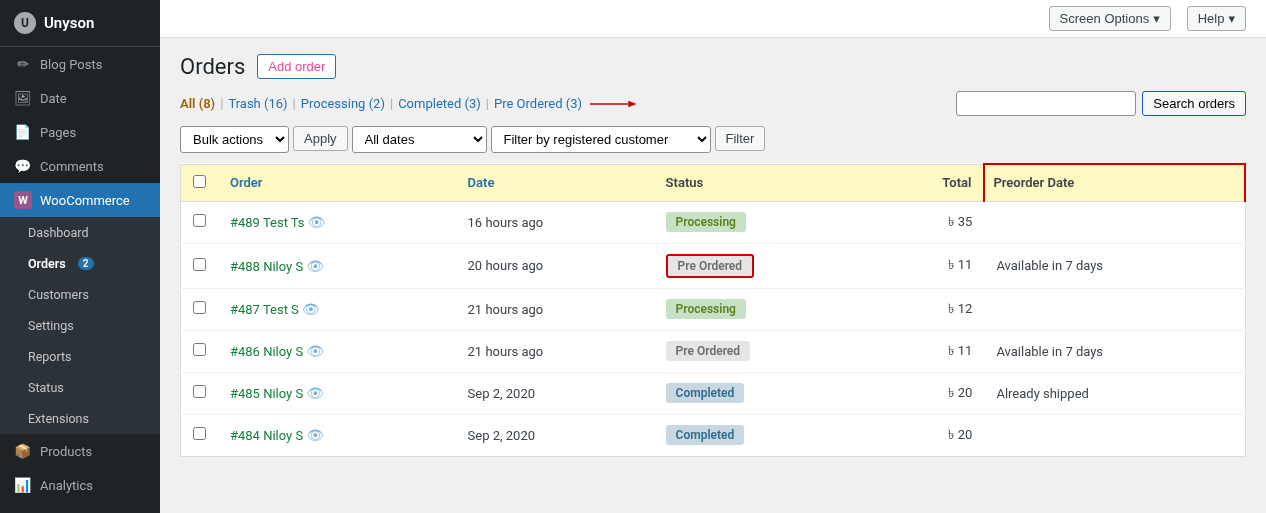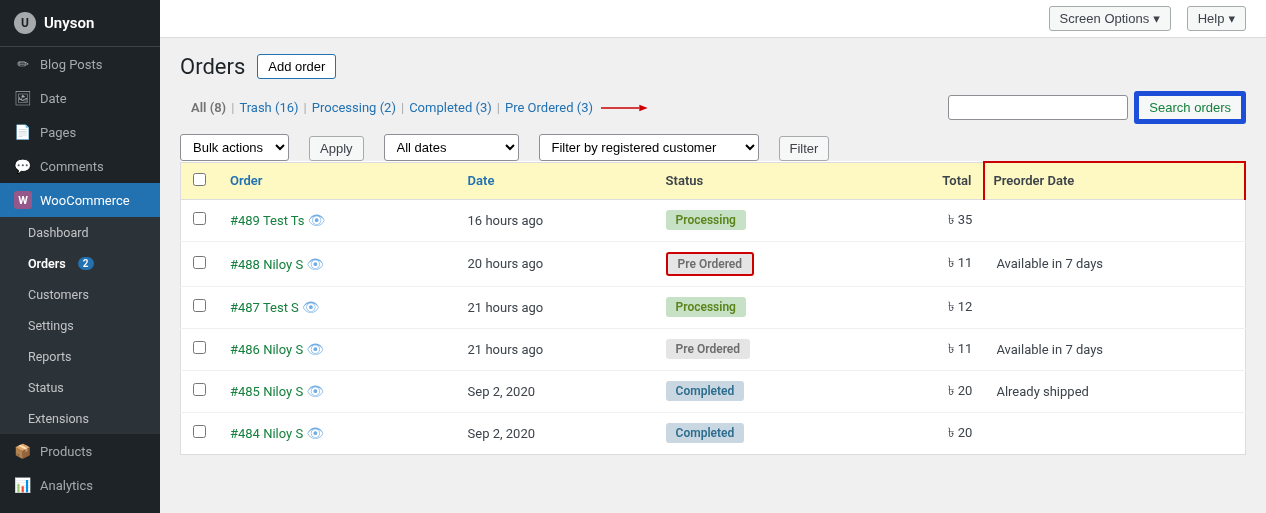--- a/index.html
+++ b/index.html
@@ -113,41 +113,41 @@
       gap: 12px;
       margin-bottom: 12px;
     }
     .page-title {
       font-size: 22px;
       font-weight: 400;
       color: #1d2327;
     }
     .add-order-btn {
       border: 1px solid #2271b1;
-      color: #000000;
+      color: #ec4899;
       background: #fff;
       border-radius: 3px;
       padding: 4px 10px;
       font-size: 13px;
       cursor: pointer;
     }
     .filter-links {
       display: flex;
       align-items: center;
       gap: 0;
       font-size: 13px;
       flex: 1;
     }
     .filter-link {
       color: #2271b1;
       text-decoration: none;
       cursor: pointer;
     }
     .filter-sep { color: #a7aaad; margin: 0 5px; }
-    .filter-current { color: #737373; font-weight: 600; margin-left: 11px; }
+    .filter-current { color: #a16207; font-weight: 600; }
 
     .arrow-indicator {
       display: inline-flex;
       align-items: center;
       margin-left: 8px;
     }
     .arrow-indicator svg { width: 50px; height: 16px; }
 
     .search-box {
       display: flex;
@@ -157,33 +157,34 @@
     .search-input {
       border: 1px solid #8c8f94;
       border-radius: 3px;
       padding: 4px 8px;
       font-size: 13px;
       width: 180px;
       background: #fff;
     }
     .search-btn {
       background: #f6f7f7;
-      border: 5px solid #1d4ed8;
+      border: 1px solid #1d4ed8;
       border-radius: 3px;
       padding: 4px 10px;
       font-size: 13px;
       cursor: pointer;
-      color: #15803d;
+      color: #000000;
       white-space: nowrap;
     }
 
     .toolbar {
       display: flex;
-      align-items: flex-end;
-      gap: 20px;
+      align-items: flex-start;
+      gap: 4px;
+      margin-bottom: 10px;
       flex-wrap: wrap;
     }
     .toolbar select {
       border: 1px solid #8c8f94;
       border-radius: 3px;
       padding: 4px 8px;
       font-size: 13px;
       background: #fff;
       cursor: pointer;
     }

